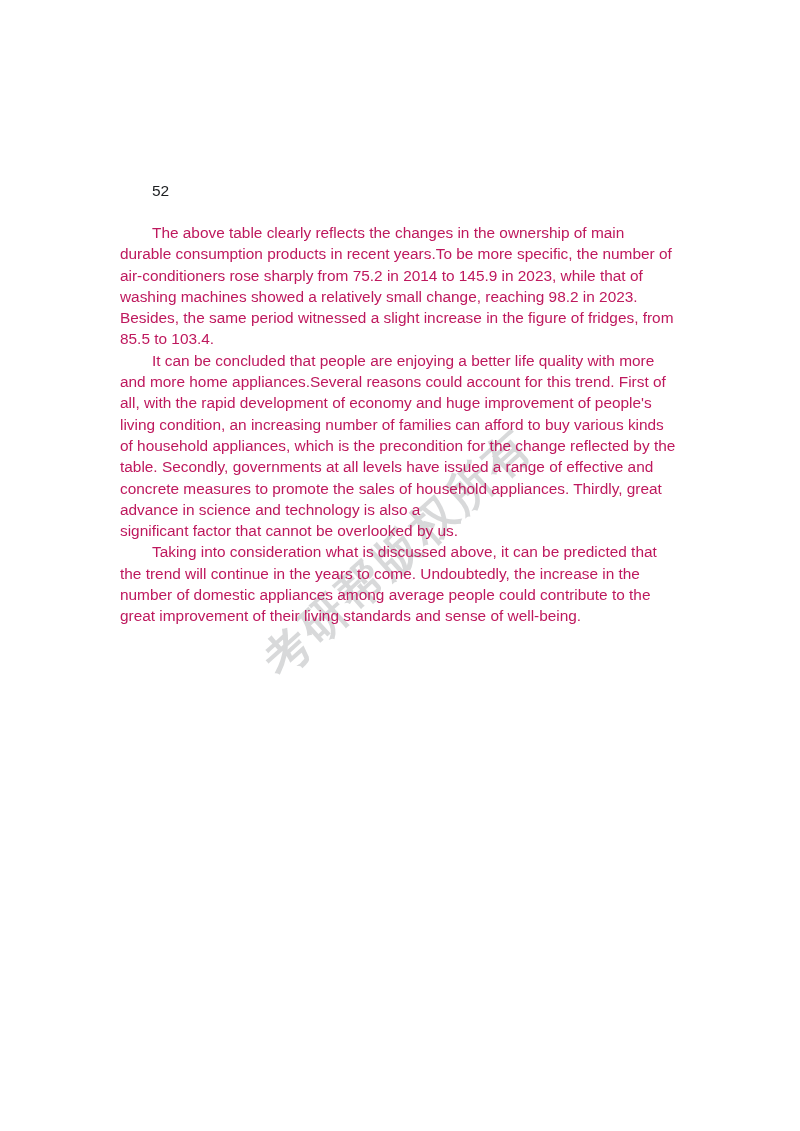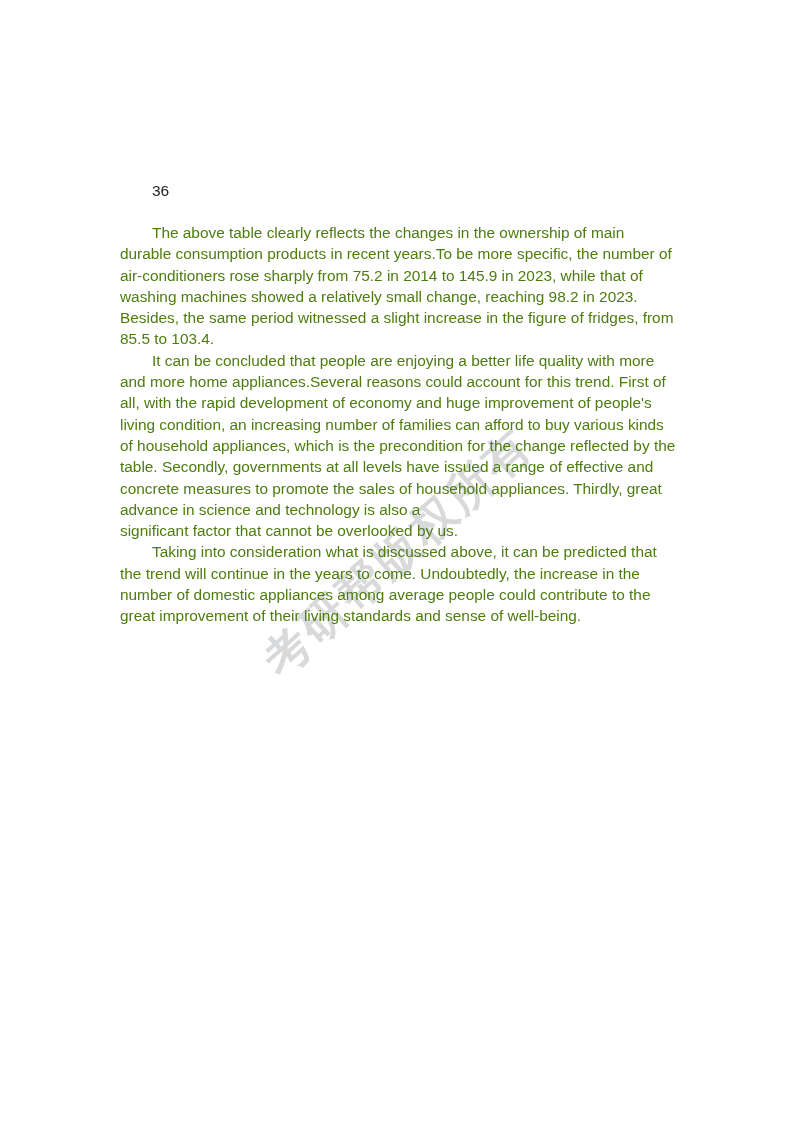--- a/index.html
+++ b/index.html
@@ -61,21 +61,21 @@
     color: #1c1e21;
     line-height: 1.35;
   }
   .body-text {
     position: absolute;
     left: 120px;
     top: 222px;
     width: 558px;
     font-size: 15.4px;
     line-height: 21.3px;
-    color: #4d7c0f;
+    color: #be185d;
     text-align: left;
   }
   .body-text p {
     margin: 0;
     text-indent: 32px;
     white-space: pre-wrap;
   }
 </style>
 </head>
 <body>
@@ -83,21 +83,21 @@
 <div class="page">
 
   <div class="watermark-layer">
     <div class="watermark">
       <span>考研帮版权所有</span>
     </div>
   </div>
 
   <div class="content">
 
-    <div class="page-number">36</div>
+    <div class="page-number">52</div>
 
     <div class="body-text">
       <p>The above table clearly reflects the changes in the ownership of main durable consumption products in recent years.To be more specific, the number of air-conditioners rose sharply from 75.2 in 2014 to 145.9 in 2023, while that of washing machines showed a relatively small change, reaching 98.2 in 2023. Besides, the same period witnessed a slight increase in the figure of fridges, from 85.5 to 103.4.</p>
       <p>It can be concluded that people are enjoying a better life quality with more and more home appliances.Several reasons could account for this trend. First of all, with the rapid development of economy and huge improvement of people's living condition, an increasing number of families can afford to buy various kinds of household appliances, which is the precondition for the change reflected by the table. Secondly, governments at all levels have issued a range of effective and concrete measures to promote the sales of household appliances. Thirdly, great advance in science and technology is also a
 significant factor that cannot be overlooked by us.</p>
       <p>Taking into consideration what is discussed above, it can be predicted that the trend will continue in the years to come. Undoubtedly, the increase in the number of domestic appliances among average people could contribute to the great improvement of their living standards and sense of well-being.</p>
     </div>
 
   </div>
 </div>

